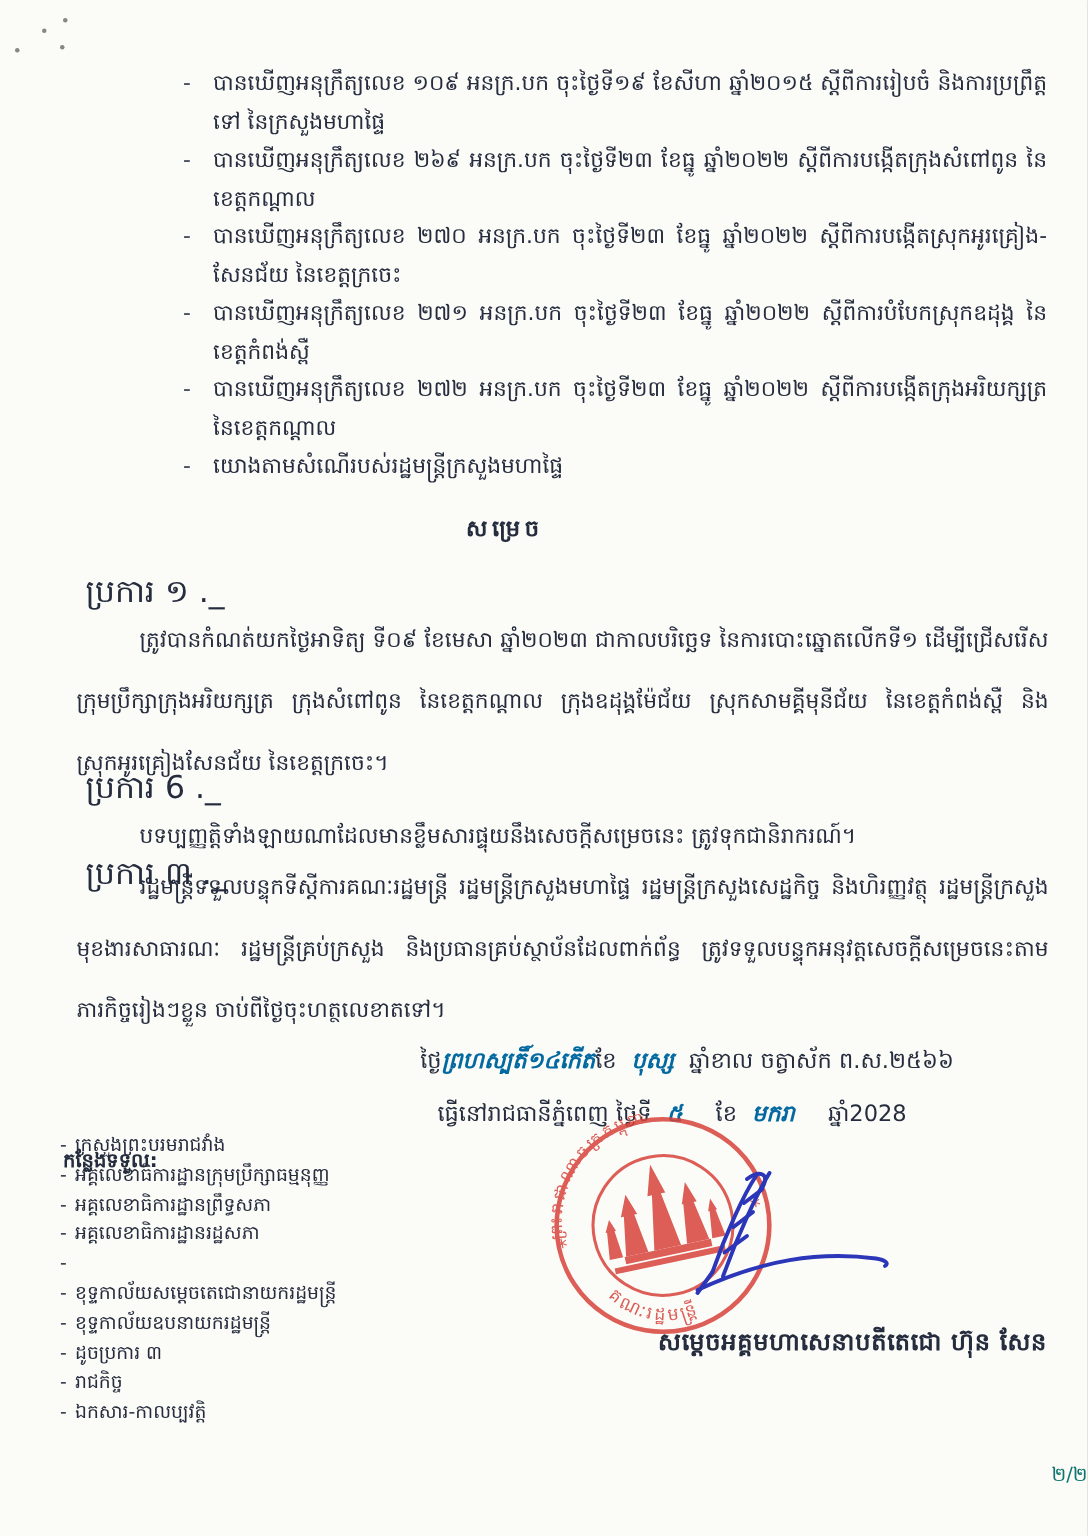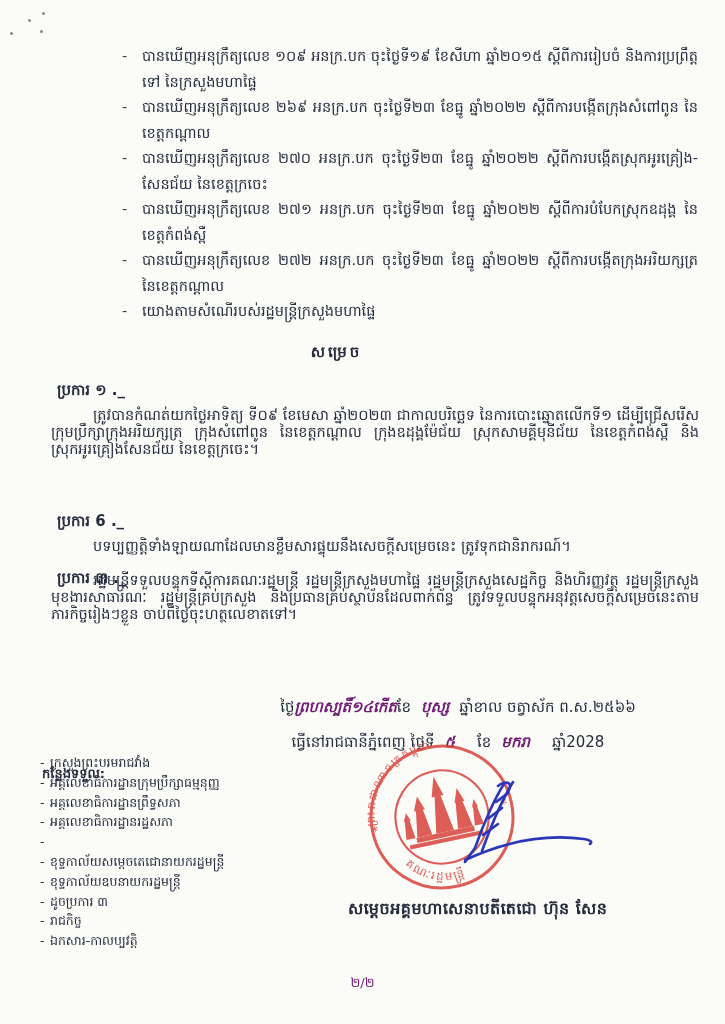--- a/index.html
+++ b/index.html
@@ -15,41 +15,41 @@
   }
   .abs{position:absolute;}
   
   .preamble{left:122px;top:44px;width:576px;}
   .pre-item{display:flex;align-items:flex-start;font-size:14.5px;line-height:25.5px;}
   .pre-item .dash{width:20px;flex:0 0 20px;color:#3a4152;}
   .pre-item .pre-text{flex:1;text-align:justify;}
   
   .decide-heading{left:0;top:342px;width:673px;text-align:center;font-weight:bold;font-size:15px;letter-spacing:3px;}
   
-  .art-label{left:57px;font-weight:bold;font-size:15px;}
-  .art-body{left:51px;width:648px;font-size:14.5px;line-height:17px;text-align:justify;text-indent:42px;}
+  .art-label{left:57px;font-weight:normal;font-size:21px;}
+  .art-body{left:51px;width:648px;font-size:14.5px;line-height:41px;text-align:justify;text-indent:42px;}
   
   .date-line{font-size:15px;text-align:center;white-space:nowrap;}
   .date1{left:248px;top:697px;width:420px;}
   .date2{left:248px;top:732px;width:400px;}
-  .hand{color:#701a75;font-style:italic;font-weight:600;}
+  .hand{color:#0369a1;font-style:italic;font-weight:600;}
   .gap-s{display:inline-block;width:10px;}
   .gap-m{display:inline-block;width:22px;}
   
   .pm-title{left:385px;top:757px;width:210px;text-align:center;font-weight:bold;font-size:17.5px;}
   .stamp{left:362px;top:741px;width:160px;height:152px;opacity:.85;transform:rotate(-12deg);}
   .sig{left:438px;top:778px;width:165px;height:95px;}
-  .signer{left:348px;top:884px;width:350px;text-align:left;font-weight:bold;font-size:16px;letter-spacing:.5px;margin-top:14px;}
+  .signer{left:348px;top:884px;width:350px;text-align:right;font-weight:bold;font-size:16px;letter-spacing:.5px;}
   
   .dist-header{left:42px;top:729px;font-weight:bold;font-size:13px;margin-top:36px;}
   .dist-list{left:40px;top:753px;width:300px;}
   .dist-item{display:flex;font-size:12.5px;line-height:19.8px;}
   .dist-item .dash{width:10px;flex:0 0 10px;}
   
-  .page-num{left:0;top:974px;width:725px;text-align:center;font-size:13px;color:#701a75;}
+  .page-num{left:0;top:974px;width:725px;text-align:right;font-size:13px;color:#0f766e;}
   
   .dot{position:absolute;width:3px;height:3px;border-radius:50%;background:#6a6a66;opacity:.8;}
 </style>
 </head>
 <body>
 
 <div class="page">
 
   <span class="dot" style="left:42px;top:12px;"></span>
   <span class="dot" style="left:28px;top:19px;"></span>

